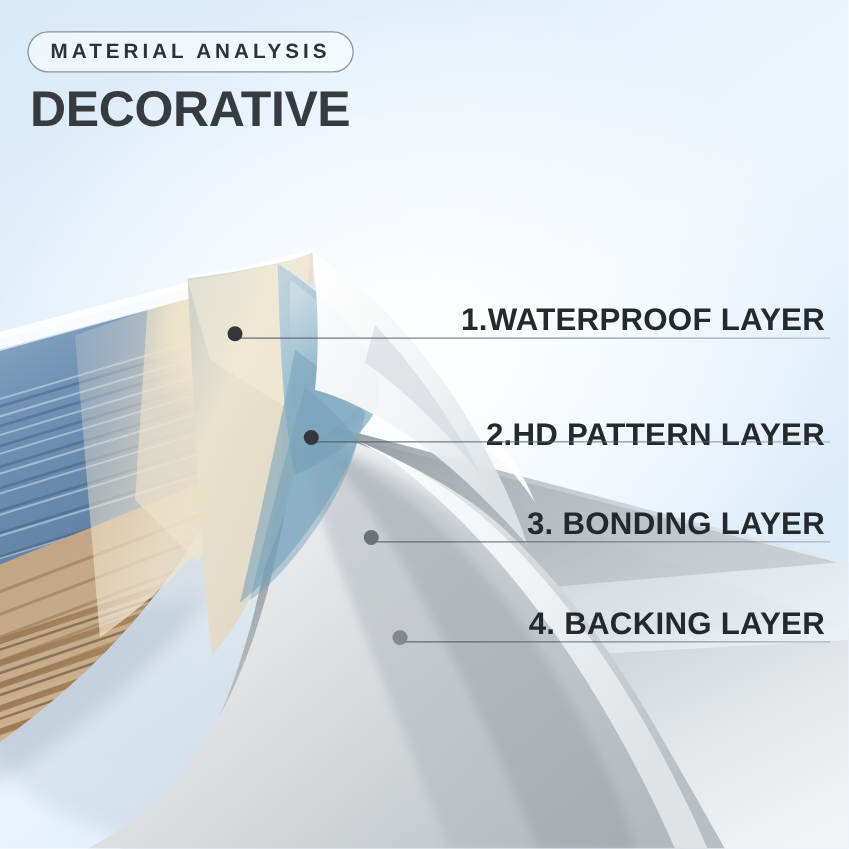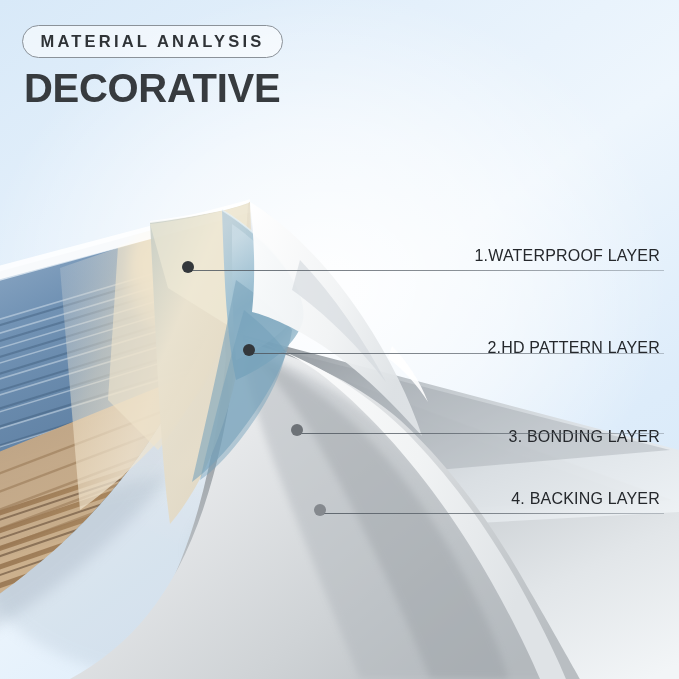--- a/index.html
+++ b/index.html
@@ -78,22 +78,22 @@
 
   
   .callout {
     position: absolute;
     right: 19px;
     text-align: right;
     width: 520px;
   }
   .callout-text {
     display: block;
-    font-size: 16px;
-    font-weight: 400;
+    font-size: 25px;
+    font-weight: 700;
     color: #25282c;
     letter-spacing: 0.2px;
     line-height: 26px;
     white-space: nowrap;
   }
   .callout-rule {
     position: absolute;
     height: 1px;
     background: linear-gradient(90deg, rgba(80,88,96,0.85) 0%, rgba(90,98,106,0.7) 55%, rgba(120,130,140,0.45) 100%);
   }
@@ -371,21 +371,21 @@
       <div class="callout" style="top: 243px;">
         <span class="callout-text">1.WATERPROOF LAYER</span>
       </div>
       <div class="callout-rule" style="left: 192px; top: 270px; width: 472px;"></div>
       <div class="dot" style="left: 182px; top: 261px;"></div>
       <div class="callout" style="top: 335px;">
         <span class="callout-text">2.HD PATTERN LAYER</span>
       </div>
       <div class="callout-rule" style="left: 253px; top: 353px; width: 411px;"></div>
       <div class="dot" style="left: 243px; top: 344px;"></div>
-      <div class="callout" style="top: 424px;">
+      <div class="callout" style="top: 406px;">
         <span class="callout-text">3. BONDING LAYER</span>
       </div>
       <div class="callout-rule" style="left: 301px; top: 433px; width: 363px;"></div>
       <div class="dot muted" style="left: 291px; top: 424px;"></div>
       <div class="callout" style="top: 486px;">
         <span class="callout-text">4. BACKING LAYER</span>
       </div>
       <div class="callout-rule" style="left: 324px; top: 513px; width: 340px;"></div>
       <div class="dot muted2" style="left: 314px; top: 504px;"></div>
     </div>

